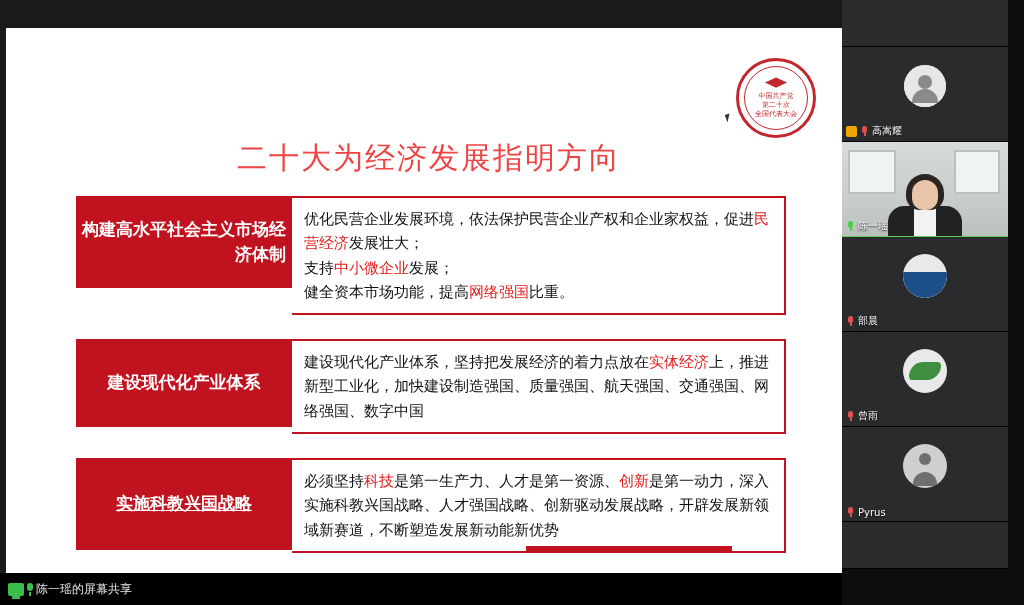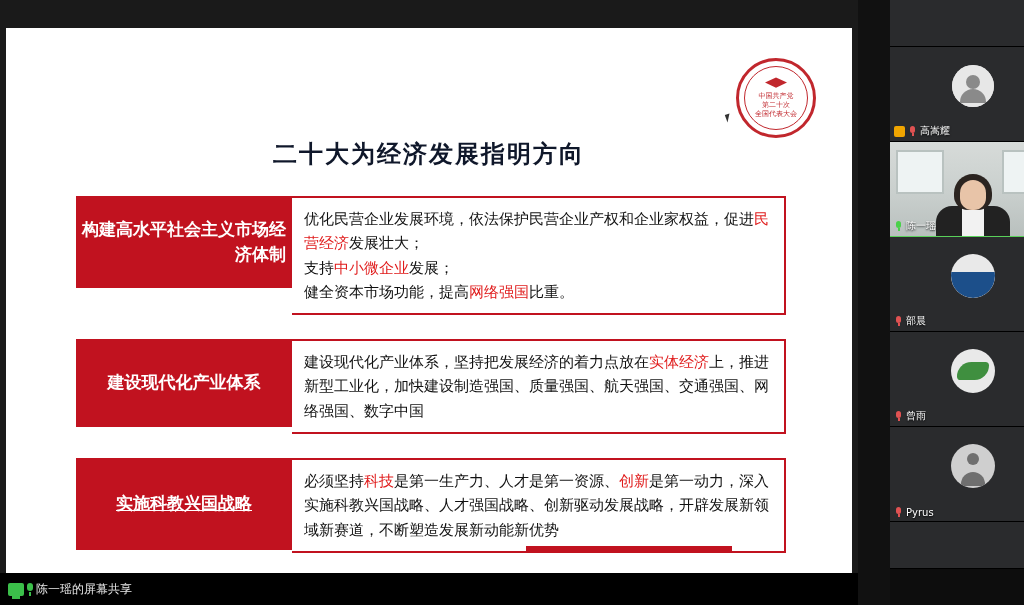--- a/index.html
+++ b/index.html
@@ -18,21 +18,21 @@
   .univ-text{display:flex;flex-direction:column;line-height:1.1;}
   .univ-cn{font-size:21px;font-weight:bold;color:#9b1b1b;letter-spacing:2px;font-family:"DejaVu Sans",sans-serif;}
   .univ-en{font-size:7px;color:#9b1b1b;letter-spacing:.3px;margin-top:3px;}
 
   
   .badge{position:absolute;right:36px;top:30px;width:80px;height:80px;border-radius:50%;border:3px solid #c1272d;box-sizing:border-box;background:#fff;display:flex;flex-direction:column;align-items:center;justify-content:center;}
   .badge:before{content:"";position:absolute;left:5px;top:5px;right:5px;bottom:5px;border:1px solid #c1272d;border-radius:50%;}
   .badge-inner{font-size:7px;color:#c1272d;text-align:center;line-height:1.25;width:60px;}
   .badge-cap{width:22px;height:13px;background:#c1272d;clip-path:polygon(50% 0,100% 40%,50% 80%,0 40%);margin-bottom:2px;}
 
-  .slide-title{position:absolute;left:0;right:0;top:110px;text-align:center;font-size:24px;font-weight:bold;color:#0f172a;letter-spacing:2px;font-family:"DejaVu Sans",sans-serif;}
+  .slide-title{position:absolute;left:0;right:0;top:110px;text-align:center;font-size:30px;font-weight:normal;color:#ef4444;letter-spacing:2px;font-family:"DejaVu Sans",sans-serif;}
 
   .rows{position:absolute;left:70px;top:168px;width:710px;}
   .row{display:flex;margin-bottom:24px;}
   .row-label{width:216px;background:#c1121f;color:#fff;display:flex;align-items:center;justify-content:center;text-align:right;font-size:17px;font-weight:bold;line-height:1.5;padding:8px 6px;box-sizing:border-box;font-family:"DejaVu Sans",sans-serif;}
   .row-body{flex:1;border:2px solid #c1121f;border-left:none;background:#fff;padding:9px 12px;box-sizing:border-box;font-size:15px;line-height:1.62;color:#111;font-family:"DejaVu Sans",sans-serif;}
   .hl{color:#e01b1b;}
   .r1 .row-label{height:92px;}
   .r2 .row-label{height:88px;}
   .r3 .row-label{height:92px;text-decoration:underline;}
 
@@ -44,21 +44,21 @@
   .scr-icon:after{content:"";position:absolute;left:4px;bottom:-3px;width:8px;height:3px;background:#3bbf4a;}
   .mic-icon{width:12px;height:15px;position:relative;}
   .mic-icon:before{content:"";position:absolute;left:3px;top:1px;width:6px;height:8px;background:#3bbf4a;border-radius:3px;}
   .mic-icon:after{content:"";position:absolute;left:5px;top:10px;width:2px;height:4px;background:#3bbf4a;}
   .share-status span{color:#e8e8e8;font-size:12px;font-family:"DejaVu Sans",sans-serif;}
 
   .cursor{position:absolute;left:720px;top:86px;width:8px;height:12px;}
   .cursor:before{content:"";position:absolute;width:0;height:0;border-left:5px solid #333;border-bottom:8px solid transparent;border-top:0;transform:rotate(-20deg);}
 
   
-  .strip{position:absolute;right:0;top:0;width:134px;height:605px;background:#0d0d0d;}
+  .strip{position:absolute;right:0;top:0;width:182px;height:605px;background:#0d0d0d;}
   .tile{position:relative;width:166px;height:94px;background:#2a2b2d;border-bottom:1px solid #000;overflow:hidden;}
   .tile.active{outline:2px solid #5ad15a;outline-offset:-2px;}
   .name{position:absolute;left:4px;bottom:3px;display:flex;align-items:center;gap:3px;color:#fff;font-size:10px;font-family:"DejaVu Sans",sans-serif;text-shadow:0 1px 2px #000;}
   .ic{width:9px;height:11px;position:relative;flex:0 0 auto;}
   .ic.mic:before{content:"";position:absolute;left:2px;top:0;width:5px;height:7px;background:#d9d9d9;border-radius:3px;}
   .ic.mic:after{content:"";position:absolute;left:3.5px;top:7px;width:2px;height:3px;background:#d9d9d9;}
   .ic.mic.on:before,.ic.mic.on:after{background:#4ad14a;}
   .ic.mic.off:before{background:#e05252;}
   .ic.mic.off:after{background:#e05252;}
   .ic.host{width:11px;height:11px;background:#f0a500;border-radius:2px;}

